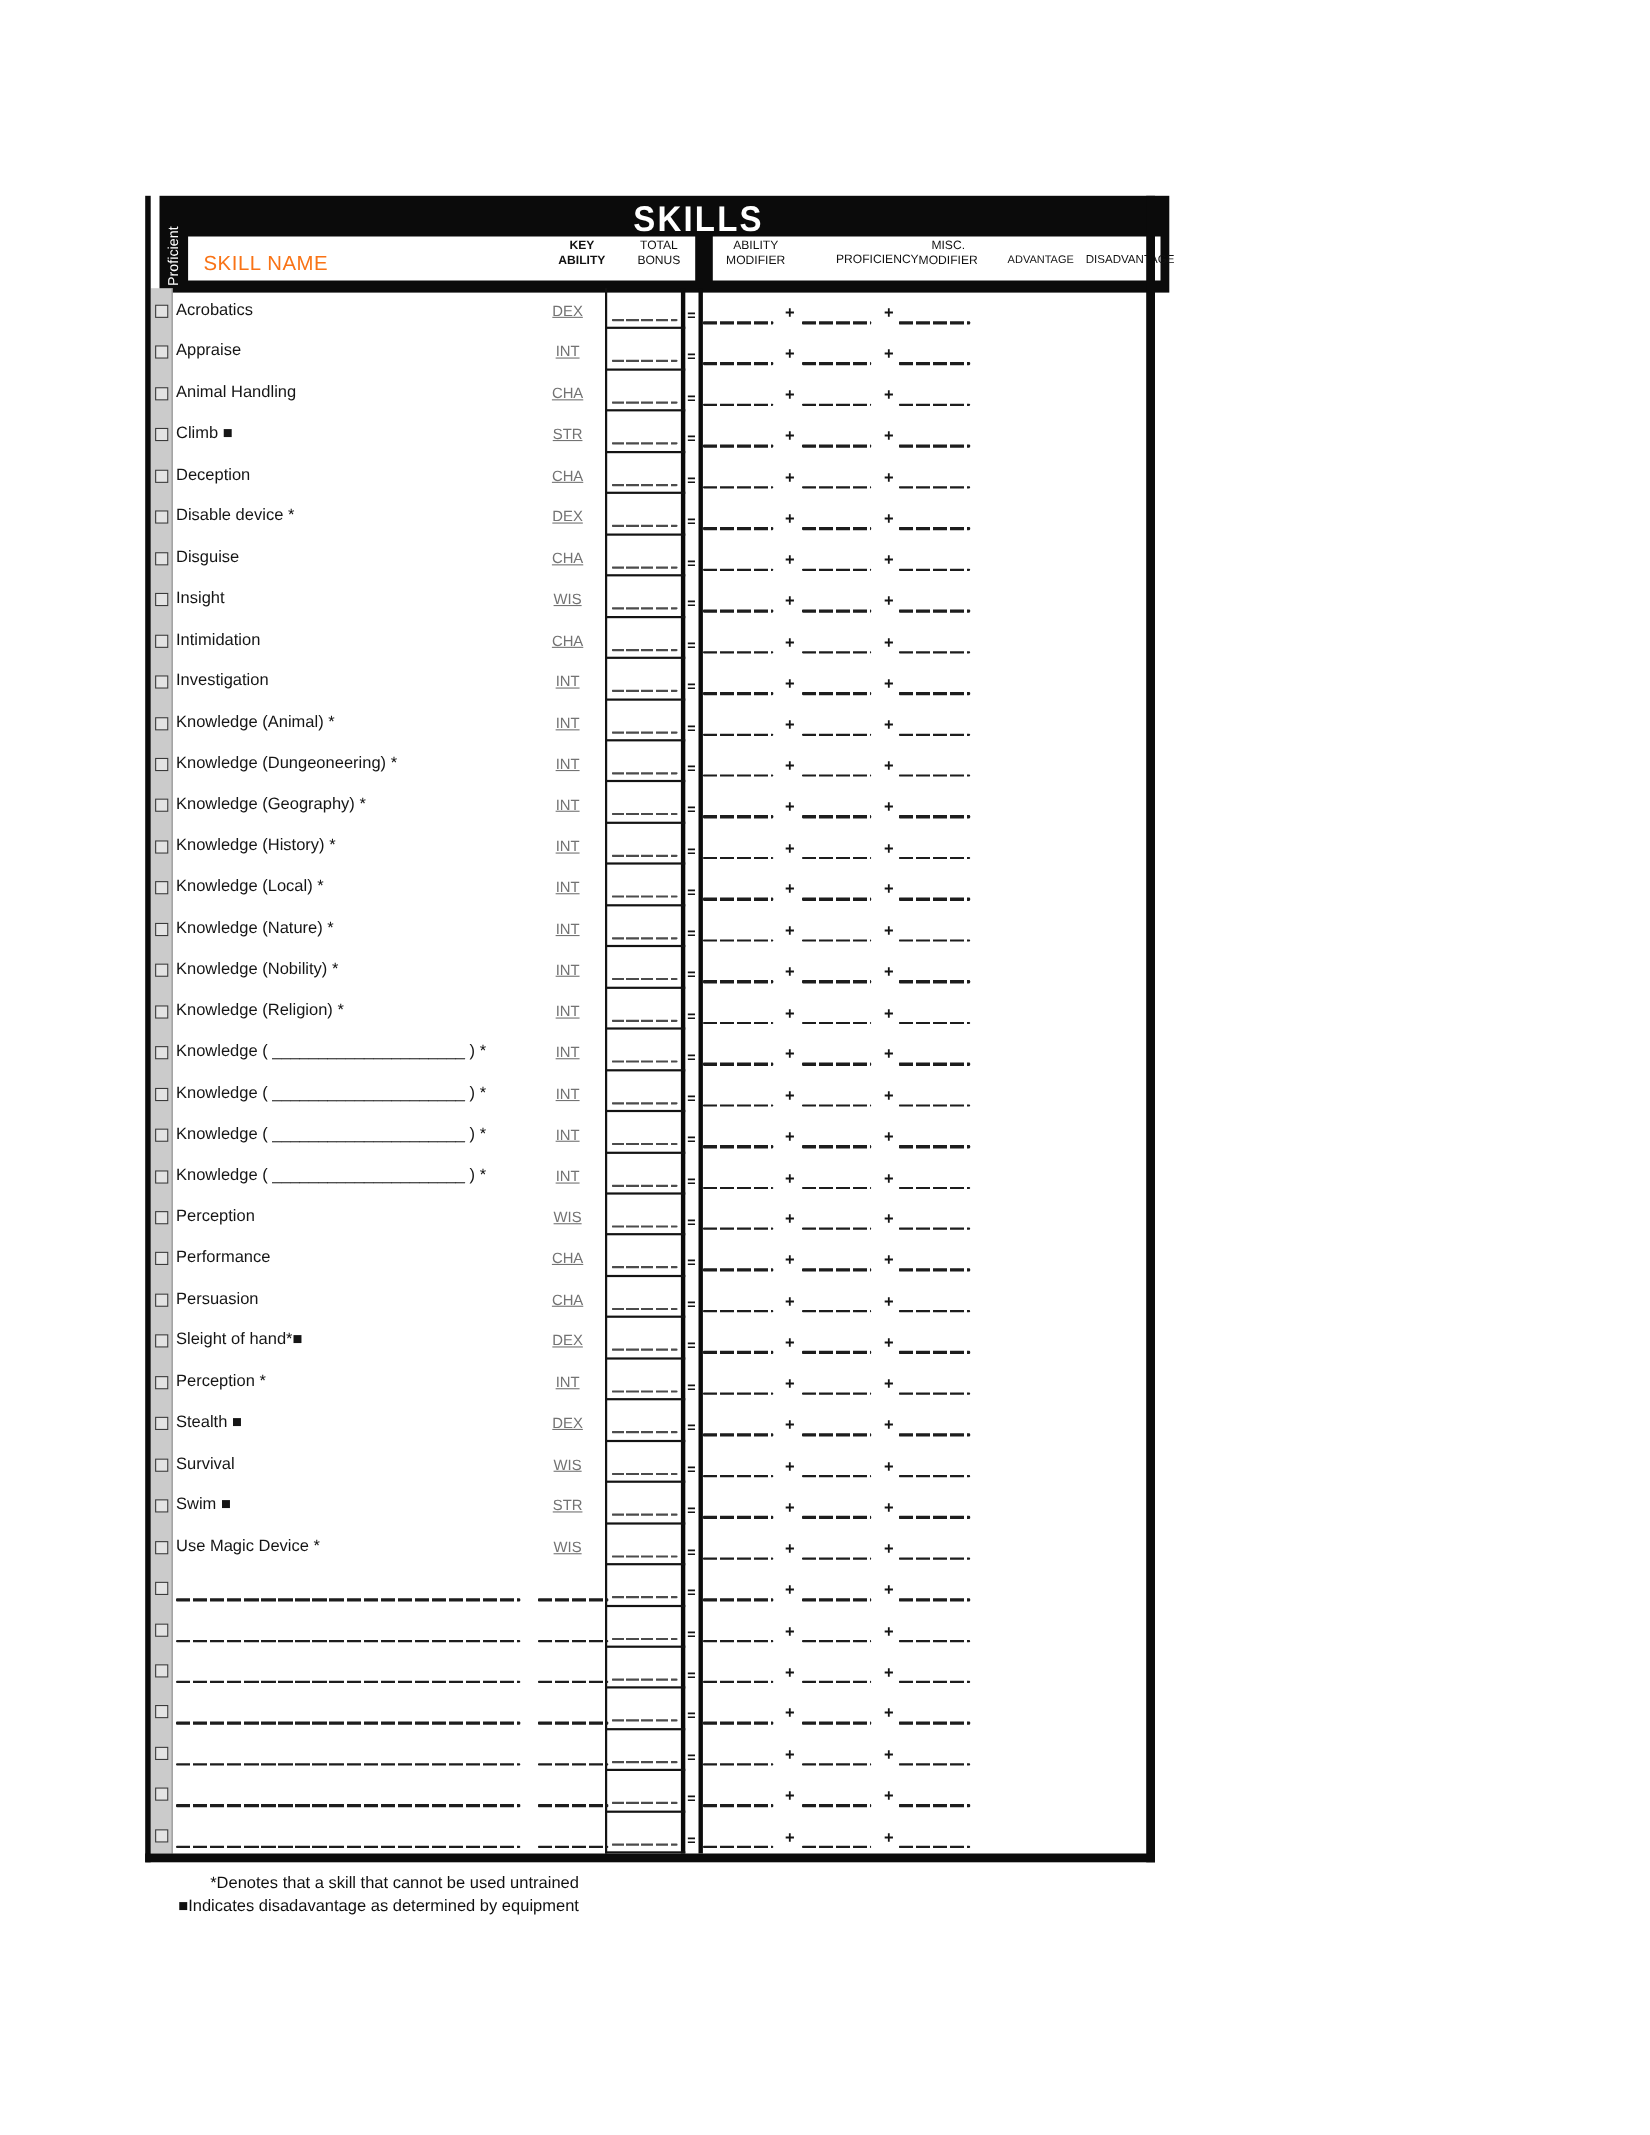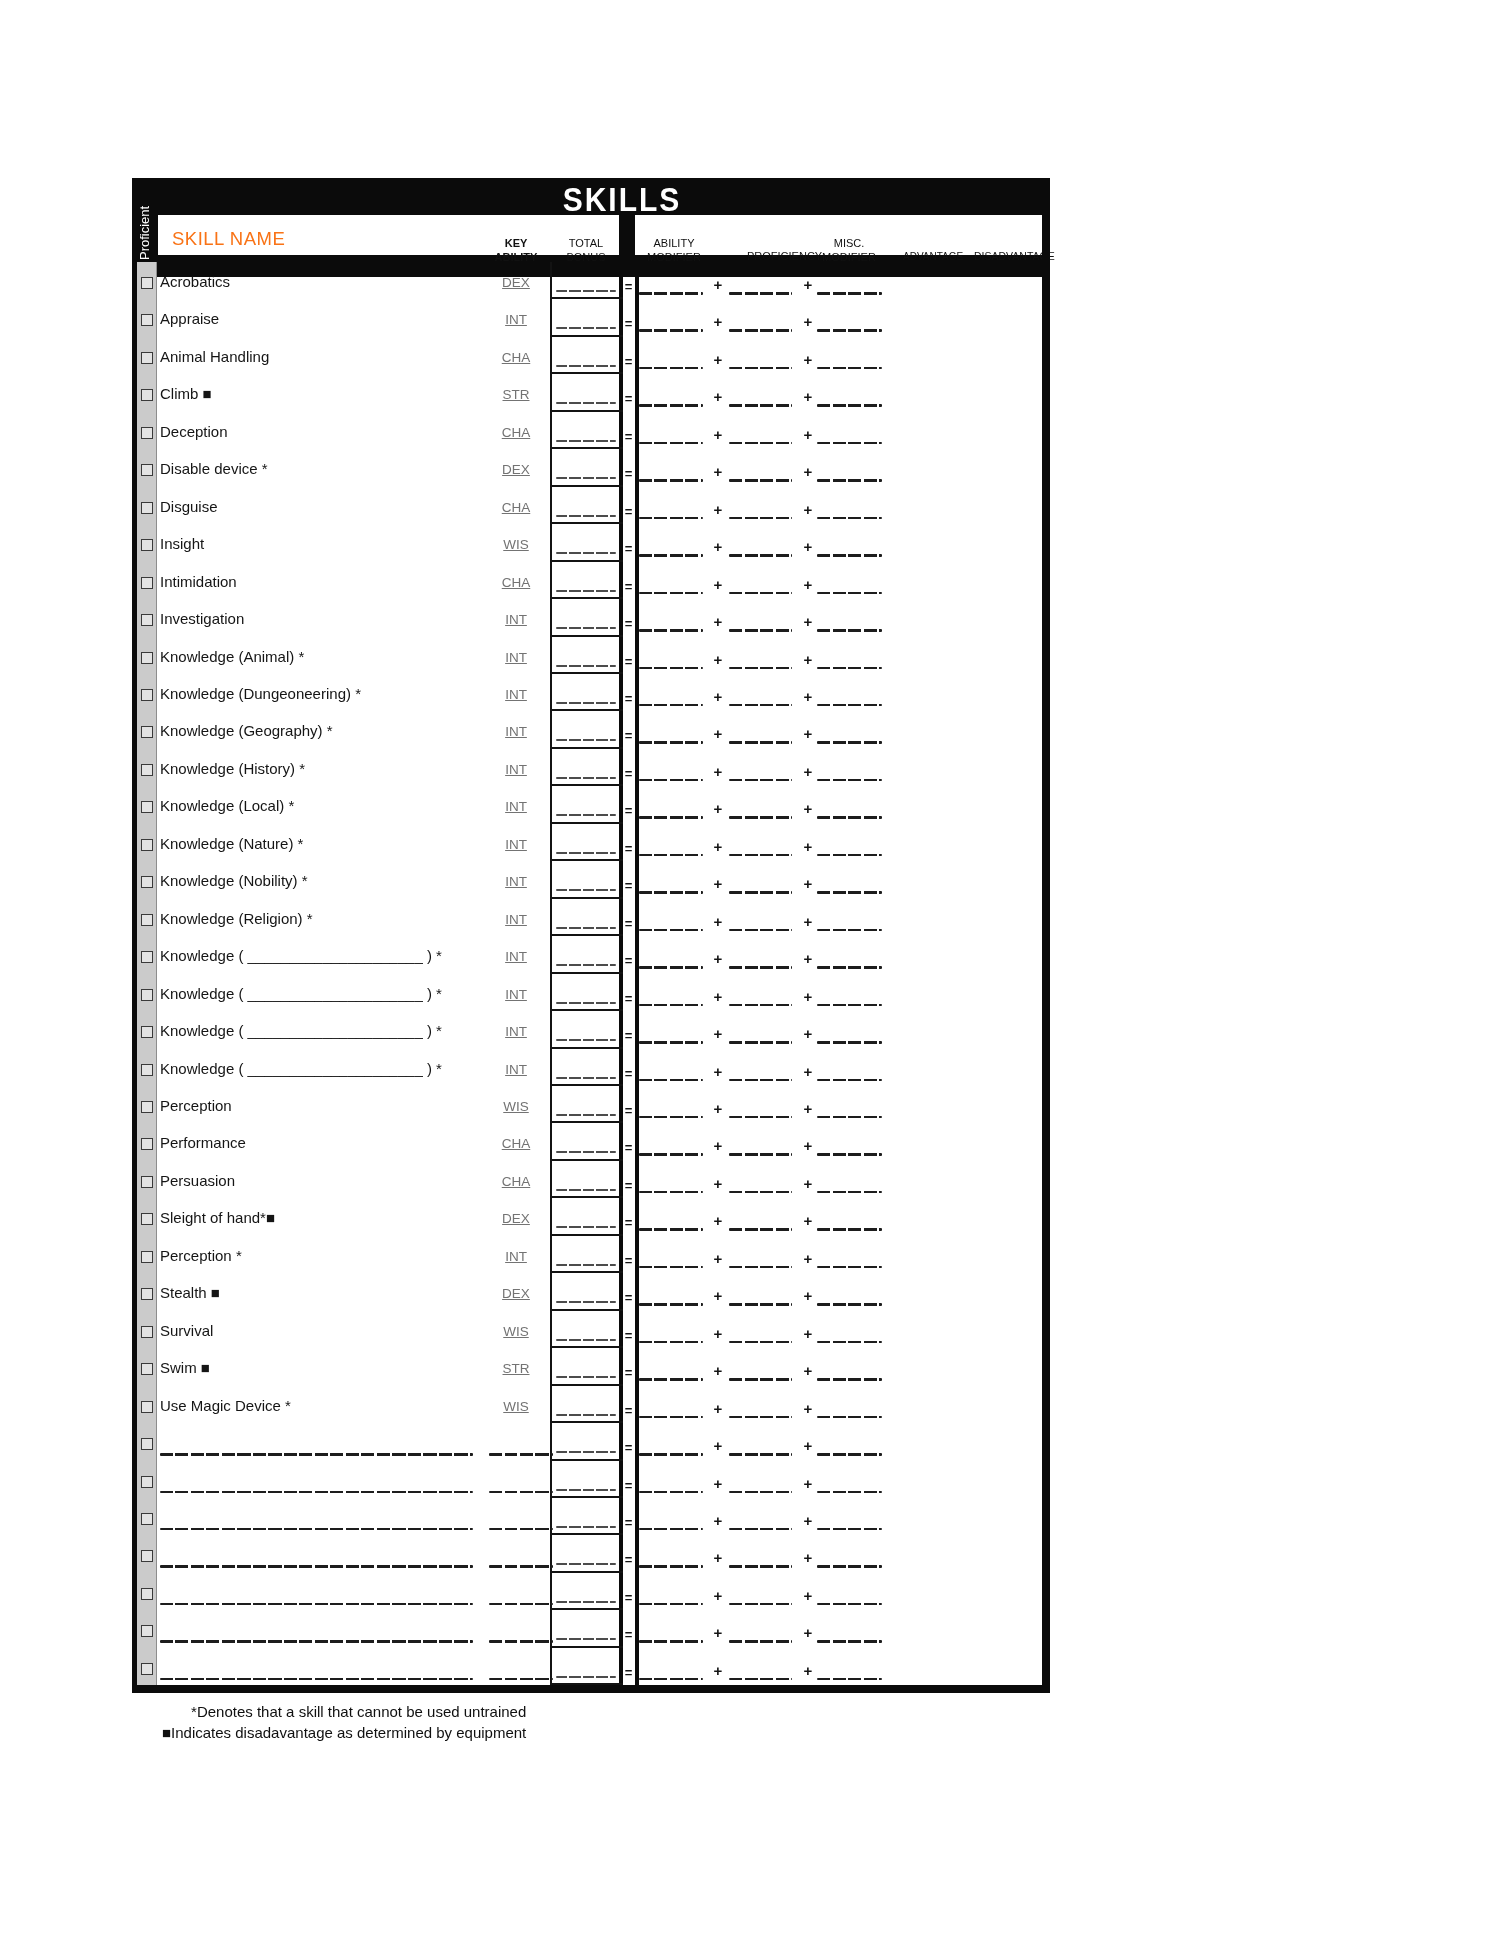--- a/index.html
+++ b/index.html
@@ -3,32 +3,32 @@
 <meta charset="utf-8">
 <style>
   * { margin:0; padding:0; box-sizing:border-box; }
   html,body { width:1500px; height:1941px; background:#ffffff; overflow:hidden;
               font-family:"Liberation Sans", sans-serif; color:#141414; }
 
   
   .sheet { position:absolute; left:132px; top:178px; width:918px; height:1515px; background:#ffffff; }
 
   
-  .header-black { position:absolute; left:0; top:0; width:918px; height:99px; background:#0b0b0b; }
+  .header-black { position:absolute; left:13px; top:0; width:918px; height:88px; background:#0b0b0b; }
   .title { position:absolute; left:340px; top:5px; width:300px; text-align:center;
            color:#ffffff; font-size:30px; font-weight:900; letter-spacing:2px;
            transform:scaleY(1.08); }
   .proficient-v { position:absolute; left:2px; top:10px; width:22px; height:72px;
                   writing-mode:vertical-rl; transform:rotate(180deg);
                   color:#ffffff; font-size:13px; text-align:left; line-height:22px; }
   .hwhite { position:absolute; top:37px; height:40px; background:#ffffff; }
   .hwhite.left  { left:26px;  width:461px; }
   .hwhite.right { left:503px; width:407px; }
   .hlabel { position:absolute; font-size:11px; line-height:13.5px; text-align:center;
-            white-space:pre-line; color:#111;margin-top:20px; }
+            white-space:pre-line; color:#111; }
   .hlabel.two { top:39px; }
   .hlabel.one { top:52px;padding-left:20px; }
   .h-skillname { position:absolute; left:40px; top:50px; font-size:18.5px; letter-spacing:0.5px; color:#f97316; }
   .h-keyability   { left:354px; width:60px; font-weight:bold; }
   .h-totalbonus   { left:419px; width:70px; }
   .h-abilitymod   { left:509px; width:66px; }
   .h-proficiency  { left:595px; width:72px; }
   .h-miscmod      { left:684px; width:66px; }
   .h-advantage    { left:751px; width:68px; font-size:10px; }
   .h-disadvantage { left:822px; width:86px; font-size:10.5px; }

